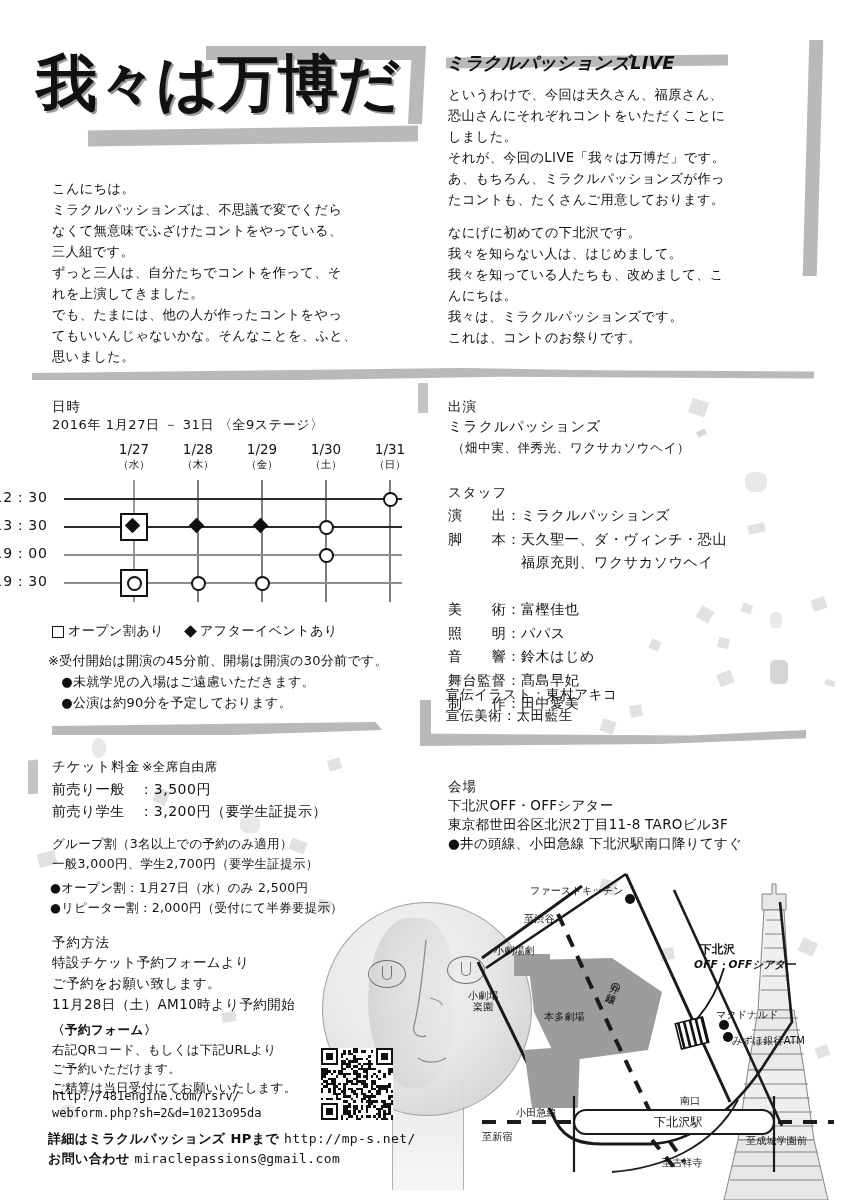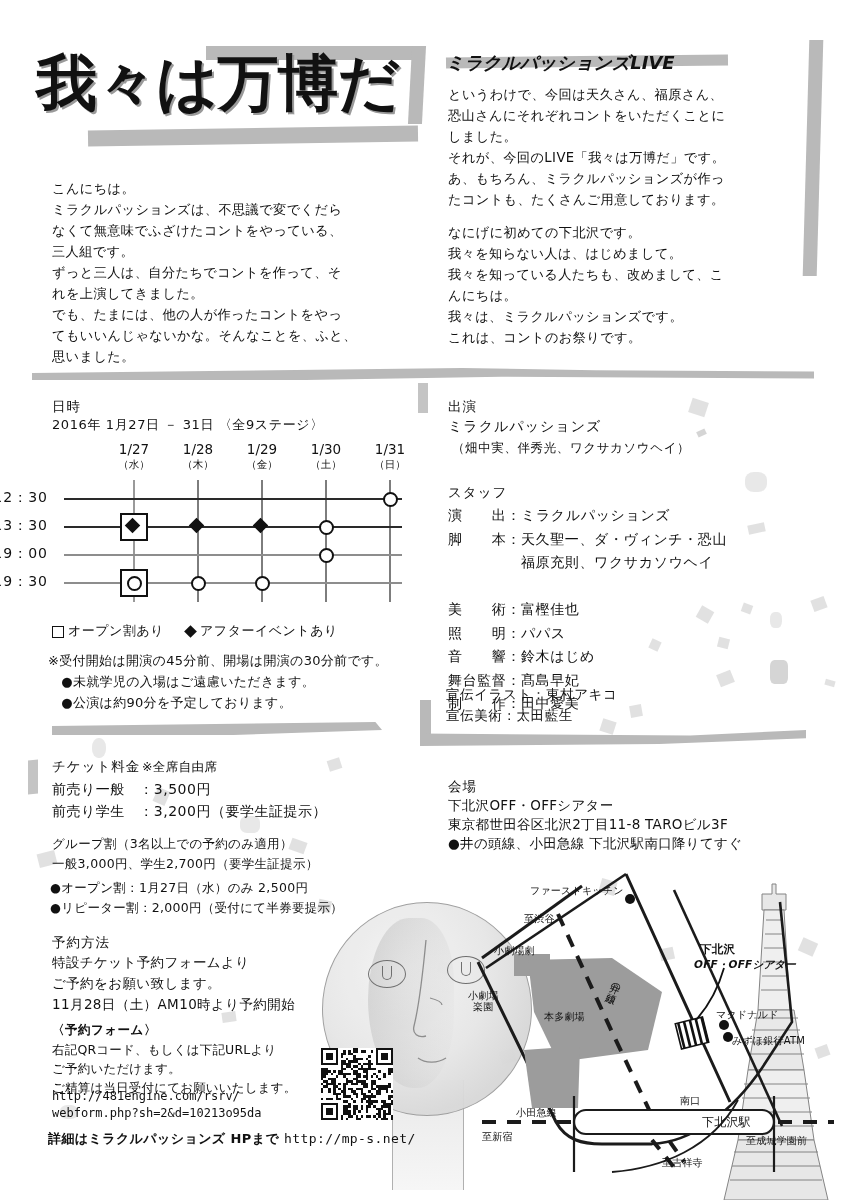--- a/index.html
+++ b/index.html
@@ -320,20 +320,24 @@
   <div class="qr">
     <svg id="qr-svg" width="72" height="72" viewBox="0 0 29 29" shape-rendering="crispEdges">
         <path d="M0 0h1v1h-1zM1 0h1v1h-1zM2 0h1v1h-1zM3 0h1v1h-1zM4 0h1v1h-1zM5 0h1v1h-1zM6 0h1v1h-1zM13 0h1v1h-1zM14 0h1v1h-1zM22 0h1v1h-1zM23 0h1v1h-1zM24 0h1v1h-1zM25 0h1v1h-1zM26 0h1v1h-1zM27 0h1v1h-1zM28 0h1v1h-1zM0 1h1v1h-1zM6 1h1v1h-1zM9 1h1v1h-1zM11 1h1v1h-1zM13 1h1v1h-1zM14 1h1v1h-1zM16 1h1v1h-1zM17 1h1v1h-1zM20 1h1v1h-1zM22 1h1v1h-1zM28 1h1v1h-1zM0 2h1v1h-1zM2 2h1v1h-1zM3 2h1v1h-1zM4 2h1v1h-1zM6 2h1v1h-1zM8 2h1v1h-1zM9 2h1v1h-1zM11 2h1v1h-1zM12 2h1v1h-1zM22 2h1v1h-1zM24 2h1v1h-1zM25 2h1v1h-1zM26 2h1v1h-1zM28 2h1v1h-1zM0 3h1v1h-1zM2 3h1v1h-1zM3 3h1v1h-1zM4 3h1v1h-1zM6 3h1v1h-1zM8 3h1v1h-1zM13 3h1v1h-1zM19 3h1v1h-1zM22 3h1v1h-1zM24 3h1v1h-1zM25 3h1v1h-1zM26 3h1v1h-1zM28 3h1v1h-1zM0 4h1v1h-1zM2 4h1v1h-1zM3 4h1v1h-1zM4 4h1v1h-1zM6 4h1v1h-1zM10 4h1v1h-1zM13 4h1v1h-1zM14 4h1v1h-1zM15 4h1v1h-1zM16 4h1v1h-1zM18 4h1v1h-1zM22 4h1v1h-1zM24 4h1v1h-1zM25 4h1v1h-1zM26 4h1v1h-1zM28 4h1v1h-1zM0 5h1v1h-1zM6 5h1v1h-1zM8 5h1v1h-1zM9 5h1v1h-1zM11 5h1v1h-1zM12 5h1v1h-1zM13 5h1v1h-1zM14 5h1v1h-1zM19 5h1v1h-1zM22 5h1v1h-1zM28 5h1v1h-1zM0 6h1v1h-1zM1 6h1v1h-1zM2 6h1v1h-1zM3 6h1v1h-1zM4 6h1v1h-1zM5 6h1v1h-1zM6 6h1v1h-1zM8 6h1v1h-1zM9 6h1v1h-1zM10 6h1v1h-1zM11 6h1v1h-1zM15 6h1v1h-1zM17 6h1v1h-1zM18 6h1v1h-1zM19 6h1v1h-1zM20 6h1v1h-1zM22 6h1v1h-1zM23 6h1v1h-1zM24 6h1v1h-1zM25 6h1v1h-1zM26 6h1v1h-1zM27 6h1v1h-1zM28 6h1v1h-1zM8 7h1v1h-1zM10 7h1v1h-1zM11 7h1v1h-1zM13 7h1v1h-1zM14 7h1v1h-1zM16 7h1v1h-1zM19 7h1v1h-1zM0 8h1v1h-1zM1 8h1v1h-1zM2 8h1v1h-1zM8 8h1v1h-1zM9 8h1v1h-1zM12 8h1v1h-1zM15 8h1v1h-1zM16 8h1v1h-1zM17 8h1v1h-1zM18 8h1v1h-1zM19 8h1v1h-1zM20 8h1v1h-1zM21 8h1v1h-1zM27 8h1v1h-1zM28 8h1v1h-1zM0 9h1v1h-1zM1 9h1v1h-1zM2 9h1v1h-1zM3 9h1v1h-1zM5 9h1v1h-1zM7 9h1v1h-1zM8 9h1v1h-1zM13 9h1v1h-1zM14 9h1v1h-1zM17 9h1v1h-1zM18 9h1v1h-1zM23 9h1v1h-1zM27 9h1v1h-1zM28 9h1v1h-1zM0 10h1v1h-1zM1 10h1v1h-1zM2 10h1v1h-1zM4 10h1v1h-1zM7 10h1v1h-1zM8 10h1v1h-1zM9 10h1v1h-1zM10 10h1v1h-1zM11 10h1v1h-1zM13 10h1v1h-1zM14 10h1v1h-1zM15 10h1v1h-1zM18 10h1v1h-1zM21 10h1v1h-1zM25 10h1v1h-1zM27 10h1v1h-1zM0 11h1v1h-1zM1 11h1v1h-1zM6 11h1v1h-1zM9 11h1v1h-1zM14 11h1v1h-1zM15 11h1v1h-1zM17 11h1v1h-1zM18 11h1v1h-1zM20 11h1v1h-1zM22 11h1v1h-1zM25 11h1v1h-1zM0 12h1v1h-1zM3 12h1v1h-1zM4 12h1v1h-1zM5 12h1v1h-1zM10 12h1v1h-1zM13 12h1v1h-1zM14 12h1v1h-1zM18 12h1v1h-1zM23 12h1v1h-1zM1 13h1v1h-1zM2 13h1v1h-1zM4 13h1v1h-1zM5 13h1v1h-1zM10 13h1v1h-1zM11 13h1v1h-1zM12 13h1v1h-1zM14 13h1v1h-1zM15 13h1v1h-1zM16 13h1v1h-1zM17 13h1v1h-1zM20 13h1v1h-1zM21 13h1v1h-1zM0 14h1v1h-1zM2 14h1v1h-1zM3 14h1v1h-1zM4 14h1v1h-1zM5 14h1v1h-1zM7 14h1v1h-1zM9 14h1v1h-1zM10 14h1v1h-1zM12 14h1v1h-1zM13 14h1v1h-1zM14 14h1v1h-1zM16 14h1v1h-1zM17 14h1v1h-1zM18 14h1v1h-1zM20 14h1v1h-1zM21 14h1v1h-1zM27 14h1v1h-1zM1 15h1v1h-1zM2 15h1v1h-1zM5 15h1v1h-1zM6 15h1v1h-1zM9 15h1v1h-1zM17 15h1v1h-1zM18 15h1v1h-1zM20 15h1v1h-1zM22 15h1v1h-1zM23 15h1v1h-1zM24 15h1v1h-1zM25 15h1v1h-1zM26 15h1v1h-1zM27 15h1v1h-1zM0 16h1v1h-1zM3 16h1v1h-1zM5 16h1v1h-1zM7 16h1v1h-1zM9 16h1v1h-1zM11 16h1v1h-1zM12 16h1v1h-1zM14 16h1v1h-1zM15 16h1v1h-1zM16 16h1v1h-1zM20 16h1v1h-1zM21 16h1v1h-1zM23 16h1v1h-1zM24 16h1v1h-1zM25 16h1v1h-1zM26 16h1v1h-1zM0 17h1v1h-1zM3 17h1v1h-1zM5 17h1v1h-1zM8 17h1v1h-1zM9 17h1v1h-1zM12 17h1v1h-1zM13 17h1v1h-1zM16 17h1v1h-1zM19 17h1v1h-1zM22 17h1v1h-1zM23 17h1v1h-1zM26 17h1v1h-1zM28 17h1v1h-1zM5 18h1v1h-1zM6 18h1v1h-1zM7 18h1v1h-1zM9 18h1v1h-1zM13 18h1v1h-1zM14 18h1v1h-1zM16 18h1v1h-1zM17 18h1v1h-1zM20 18h1v1h-1zM22 18h1v1h-1zM23 18h1v1h-1zM6 19h1v1h-1zM9 19h1v1h-1zM10 19h1v1h-1zM11 19h1v1h-1zM14 19h1v1h-1zM17 19h1v1h-1zM18 19h1v1h-1zM19 19h1v1h-1zM20 19h1v1h-1zM21 19h1v1h-1zM27 19h1v1h-1zM28 19h1v1h-1zM0 20h1v1h-1zM2 20h1v1h-1zM3 20h1v1h-1zM4 20h1v1h-1zM6 20h1v1h-1zM7 20h1v1h-1zM12 20h1v1h-1zM16 20h1v1h-1zM17 20h1v1h-1zM19 20h1v1h-1zM27 20h1v1h-1zM9 21h1v1h-1zM10 21h1v1h-1zM13 21h1v1h-1zM16 21h1v1h-1zM18 21h1v1h-1zM19 21h1v1h-1zM20 21h1v1h-1zM21 21h1v1h-1zM22 21h1v1h-1zM24 21h1v1h-1zM25 21h1v1h-1zM28 21h1v1h-1zM0 22h1v1h-1zM1 22h1v1h-1zM2 22h1v1h-1zM3 22h1v1h-1zM4 22h1v1h-1zM5 22h1v1h-1zM6 22h1v1h-1zM11 22h1v1h-1zM19 22h1v1h-1zM20 22h1v1h-1zM25 22h1v1h-1zM26 22h1v1h-1zM27 22h1v1h-1zM28 22h1v1h-1zM0 23h1v1h-1zM6 23h1v1h-1zM9 23h1v1h-1zM10 23h1v1h-1zM11 23h1v1h-1zM13 23h1v1h-1zM14 23h1v1h-1zM16 23h1v1h-1zM18 23h1v1h-1zM19 23h1v1h-1zM21 23h1v1h-1zM24 23h1v1h-1zM25 23h1v1h-1zM26 23h1v1h-1zM27 23h1v1h-1zM0 24h1v1h-1zM2 24h1v1h-1zM3 24h1v1h-1zM4 24h1v1h-1zM6 24h1v1h-1zM9 24h1v1h-1zM10 24h1v1h-1zM13 24h1v1h-1zM14 24h1v1h-1zM16 24h1v1h-1zM18 24h1v1h-1zM22 24h1v1h-1zM23 24h1v1h-1zM24 24h1v1h-1zM27 24h1v1h-1zM0 25h1v1h-1zM2 25h1v1h-1zM3 25h1v1h-1zM4 25h1v1h-1zM6 25h1v1h-1zM9 25h1v1h-1zM10 25h1v1h-1zM11 25h1v1h-1zM13 25h1v1h-1zM15 25h1v1h-1zM18 25h1v1h-1zM23 25h1v1h-1zM25 25h1v1h-1zM27 25h1v1h-1zM0 26h1v1h-1zM2 26h1v1h-1zM3 26h1v1h-1zM4 26h1v1h-1zM6 26h1v1h-1zM9 26h1v1h-1zM10 26h1v1h-1zM11 26h1v1h-1zM13 26h1v1h-1zM22 26h1v1h-1zM23 26h1v1h-1zM25 26h1v1h-1zM26 26h1v1h-1zM27 26h1v1h-1zM0 27h1v1h-1zM6 27h1v1h-1zM8 27h1v1h-1zM11 27h1v1h-1zM12 27h1v1h-1zM14 27h1v1h-1zM16 27h1v1h-1zM18 27h1v1h-1zM19 27h1v1h-1zM21 27h1v1h-1zM23 27h1v1h-1zM25 27h1v1h-1zM28 27h1v1h-1zM0 28h1v1h-1zM1 28h1v1h-1zM2 28h1v1h-1zM3 28h1v1h-1zM4 28h1v1h-1zM5 28h1v1h-1zM6 28h1v1h-1zM8 28h1v1h-1zM10 28h1v1h-1zM14 28h1v1h-1zM15 28h1v1h-1zM22 28h1v1h-1zM24 28h1v1h-1zM25 28h1v1h-1zM26 28h1v1h-1zM28 28h1v1h-1z" fill="#111"></path>
       </svg>
   </div>
 
   <div class="foot1">
     <span>詳細はミラクルパッションズ HPまで</span>
     <span class="foot-url">http://mp-s.net/</span>
   </div>
+  <div class="foot2">
+    <span>お問い合わせ</span>
+    <span class="foot-url">miraclepassions@gmail.com</span>
+  </div>
 
   <div class="sec-head vn-head">会場</div>
   <div class="vn-lines">下北沢OFF・OFFシアター
 東京都世田谷区北沢2丁目11-8 TAROビル3F
 ●井の頭線、小田急線 下北沢駅南口降りてすぐ</div>
 
   <div class="map">
     <svg width="386" height="328" viewBox="0 0 386 328">
 
       <g opacity="0.85" stroke="#6f6f6f" fill="none" stroke-width="1">
@@ -398,18 +402,18 @@
 楽園</span>
     <span class="map-txt" style="left:82px;top:138px;">本多劇場</span>
     <span class="map-txt" style="left:148px;top:104px;writing-mode:vertical-rl;transform:rotate(22deg);">井の頭線</span>
     <span class="map-txt bold" style="left:238px;top:70px;">下北沢</span>
     <span class="map-txt ital" style="left:232px;top:86px;">OFF・OFFシアター</span>
     <span class="map-txt" style="left:254px;top:136px;">マクドナルド</span>
     <span class="map-txt" style="left:270px;top:162px;">みずほ銀行ATM</span>
     <span class="map-txt" style="left:54px;top:234px;">小田急線</span>
     <span class="map-txt" style="left:20px;top:258px;">至新宿</span>
     <span class="map-txt" style="left:218px;top:222px;">南口</span>
-    <span class="map-txt" style="left:192px;top:242px;font-size:12px;margin-left:48px;">下北沢駅</span>
+    <span class="map-txt" style="left:192px;top:242px;font-size:12px;">下北沢駅</span>
     <span class="map-txt" style="left:284px;top:262px;">至成城学園前</span>
     <span class="map-txt" style="left:200px;top:284px;">至吉祥寺</span>
   </div>
 
 </div>
 
 </body></html>

